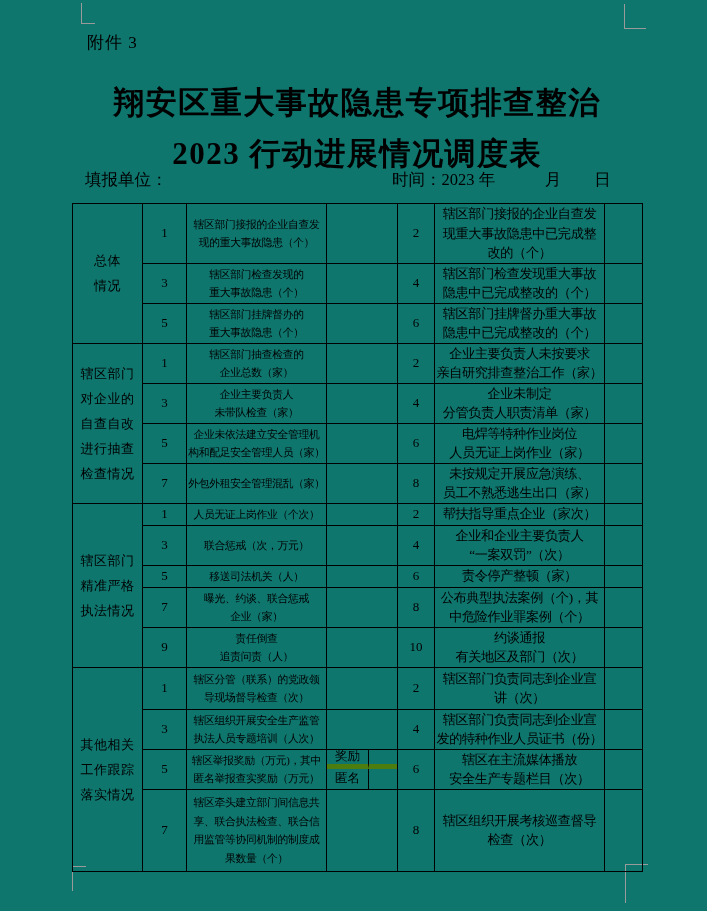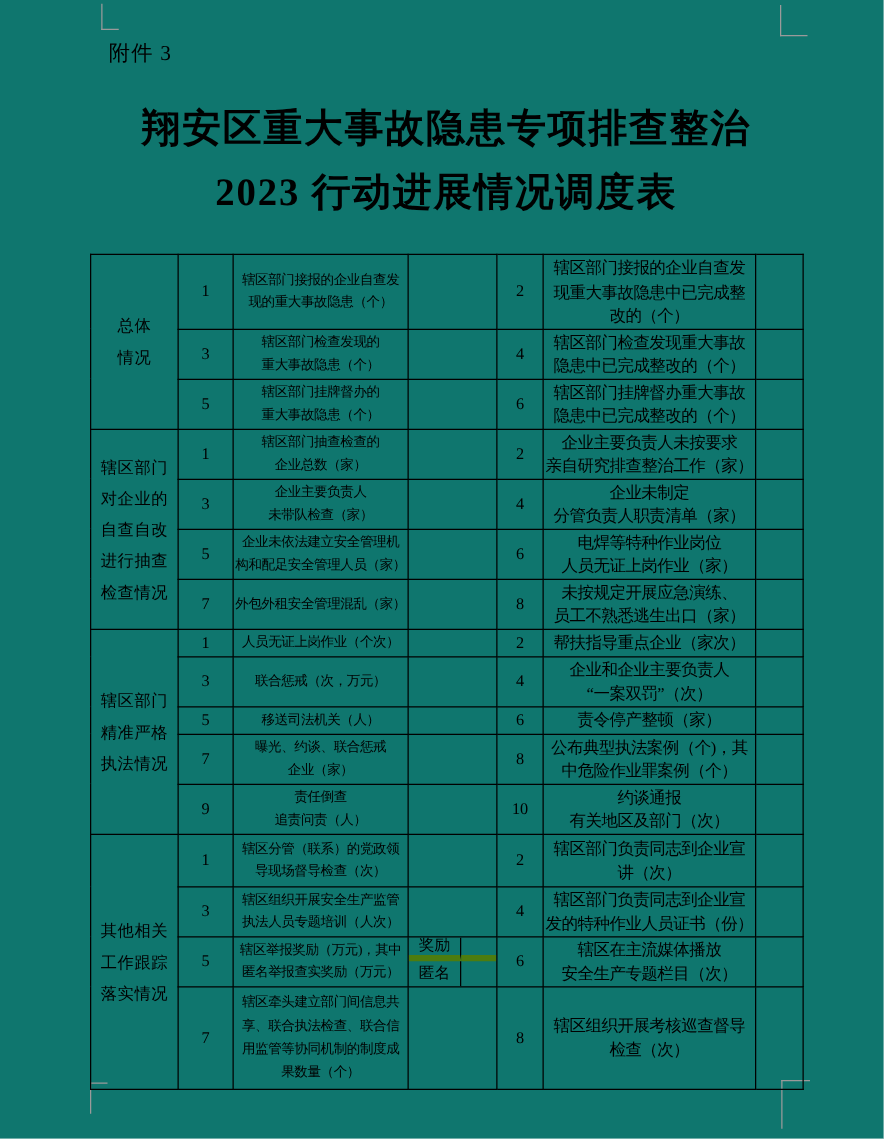--- a/index.html
+++ b/index.html
@@ -50,20 +50,24 @@
 <div class="page">
   <div class="corner tl"></div>
   <div class="corner tr"></div>
   <div class="corner bl"></div>
   <div class="corner br"></div>
 
   <div class="attachment">附件 3</div>
   <div class="title l1">翔安区重大事故隐患专项排查整治</div>
   <div class="title l2">2023 行动进展情况调度表</div>
 
+  <div class="formline">
+    <span class="unit">填报单位：</span>
+    <span class="time">时间：2023 年　　　月　　日</span>
+  </div>
 
   <table class="sheet">
     <colgroup>
       <col style="width:70px">
         <col style="width:44px">
         <col style="width:140px">
         <col style="width:71px">
       <col style="width:37px">
         <col style="width:170px">
         <col style="width:38px">

